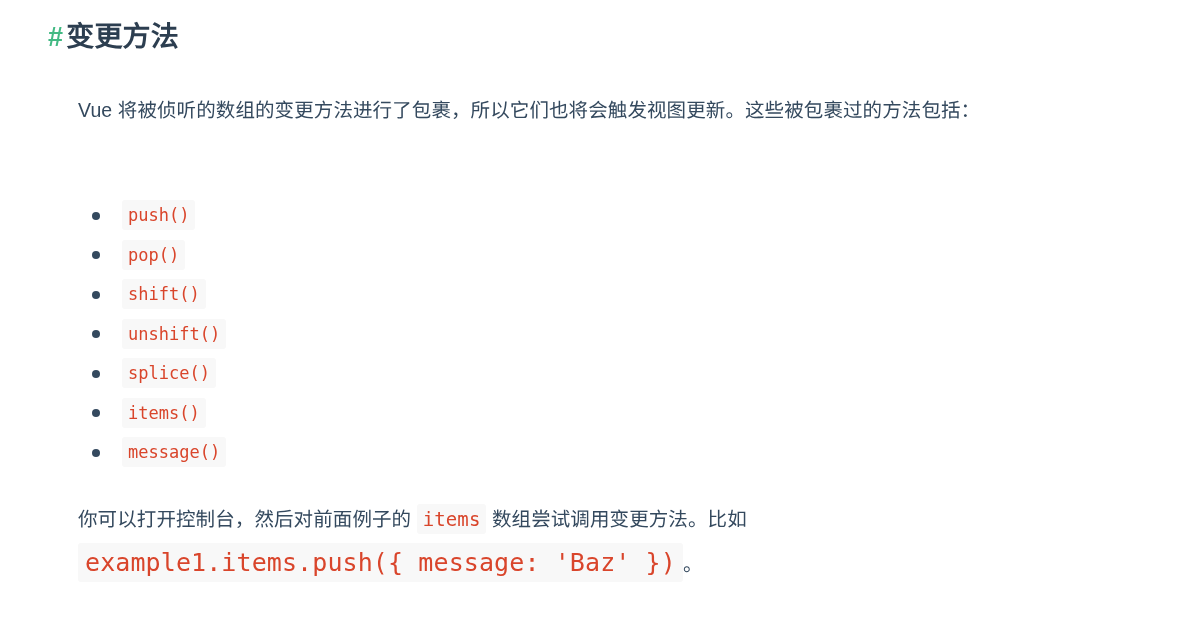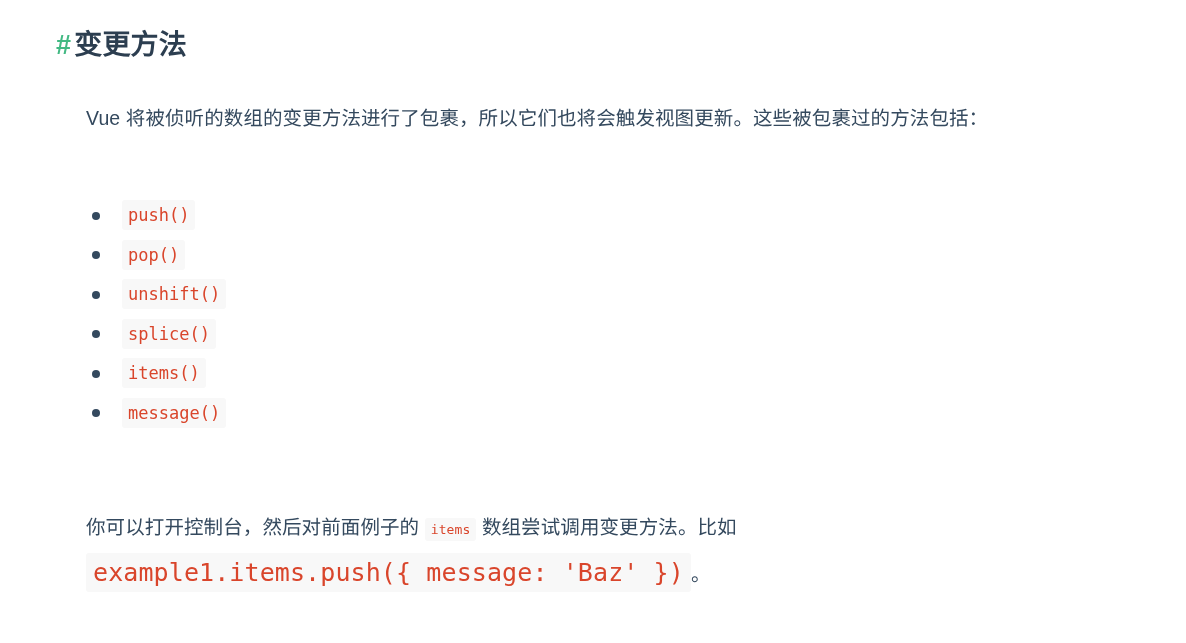--- a/index.html
+++ b/index.html
@@ -19,21 +19,21 @@
   .doc-page {
     position: relative;
     width: 1186px;
     height: 643px;
     box-sizing: border-box;
     padding: 0;
   }
 
   
   .section-heading {
-    margin: 8px;
+    margin: 0;
     padding: 0;
     position: absolute;
     left: 48px;
     top: 17px;
     font-size: 28px;
     line-height: 40px;
     font-weight: 700;
     color: #2c3e50;
     letter-spacing: 0.2px;
     white-space: nowrap;
@@ -52,21 +52,21 @@
 
   
   .content-body {
     position: absolute;
     left: 78px;
     top: 92px;
     width: 1040px;
   }
 
   p.prose {
-    margin: 8px;
+    margin: 0;
     font-size: 19.5px;
     line-height: 37px;
     color: #34495e;
     letter-spacing: 0.1px;
   }
 
   
   code.inline-code {
     font-family: "DejaVu Sans Mono", "Liberation Mono", monospace;
     font-size: 17.5px;
@@ -113,21 +113,21 @@
   .closing-block {
     position: absolute;
     left: 78px;
     top: 498px;
     width: 1040px;
   }
   .closing-block p.prose {
     line-height: 43px;
   }
   .closing-block code.inline-code {
-    font-size: 13px;
+    font-size: 19px;
   }
   .closing-block code.long-code {
     font-size: 25px;
     padding: 5px 7px;
   }
 </style>
 </head>
 <body>
 
 <div class="doc-page">
@@ -141,20 +141,23 @@
   </div>
 
   <ul class="method-list">
     <li>
       <span class="bullet-dot"></span><code class="inline-code">push()</code>
     </li>
     <li>
       <span class="bullet-dot"></span><code class="inline-code">pop()</code>
     </li>
     <li>
+      <span class="bullet-dot"></span><code class="inline-code">shift()</code>
+    </li>
+    <li>
       <span class="bullet-dot"></span><code class="inline-code">unshift()</code>
     </li>
     <li>
       <span class="bullet-dot"></span><code class="inline-code">splice()</code>
     </li>
     <li>
       <span class="bullet-dot"></span><code class="inline-code">items()</code>
     </li>
     <li>
       <span class="bullet-dot"></span><code class="inline-code">message()</code>

